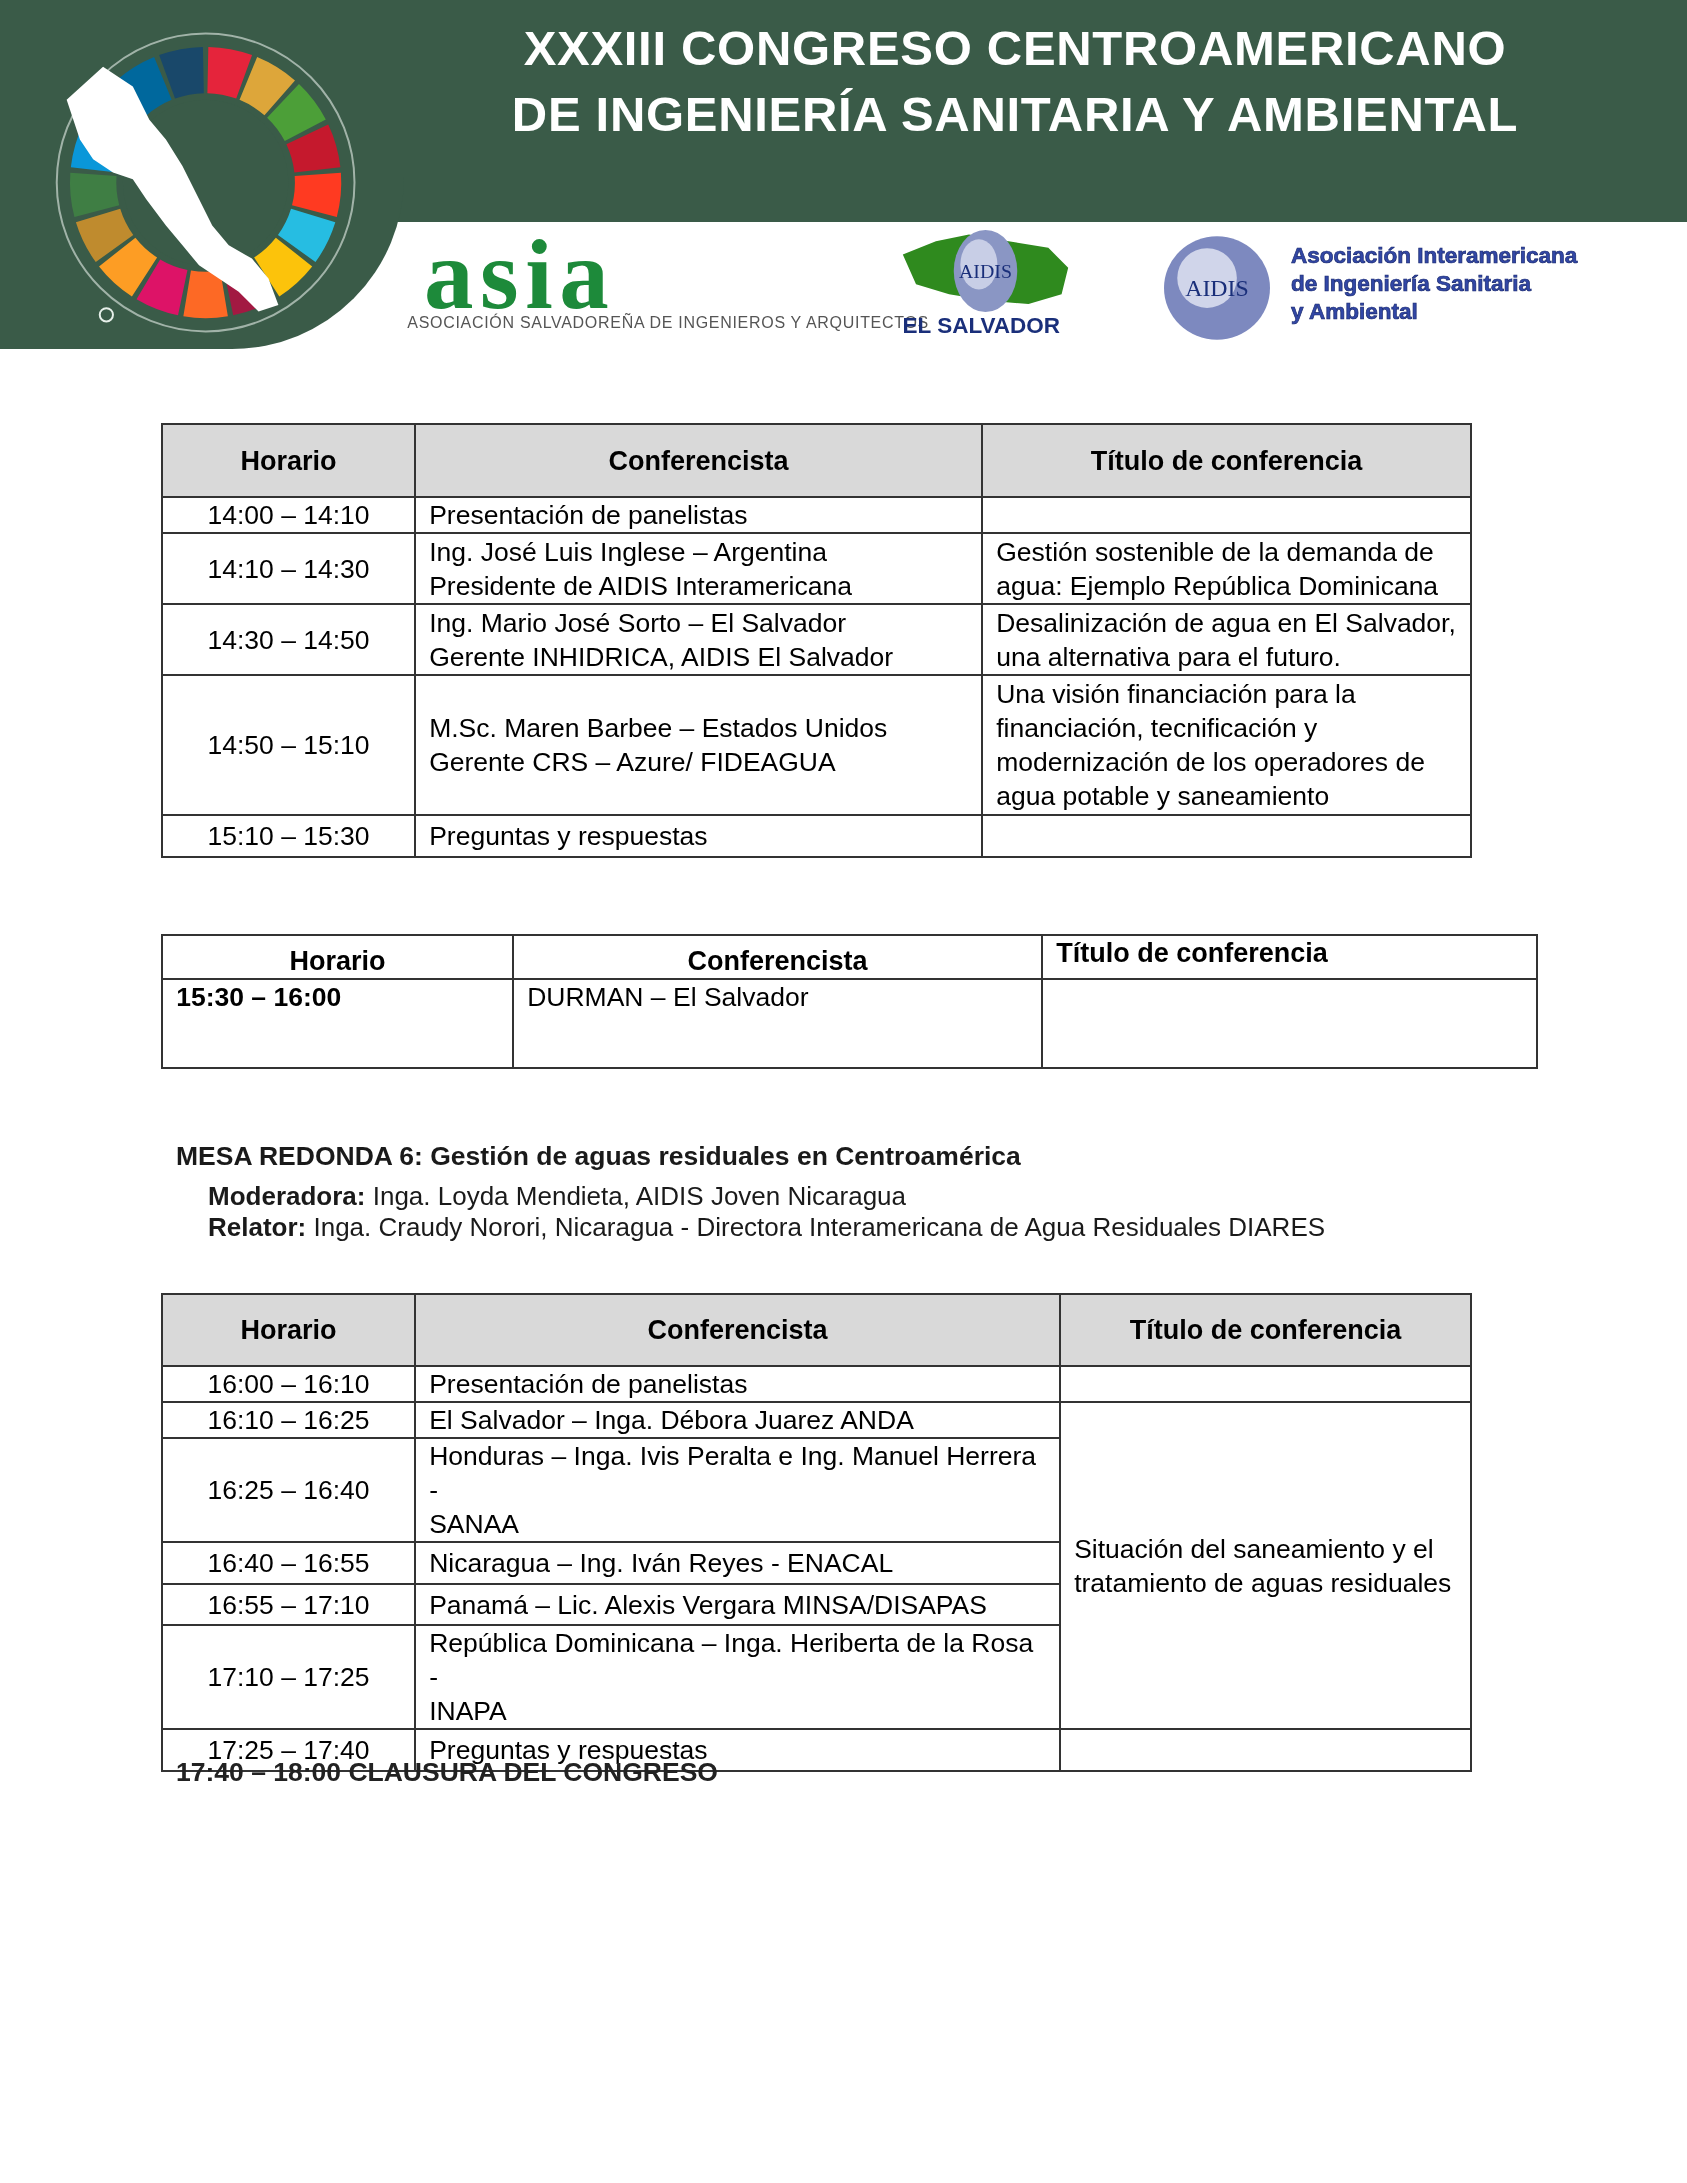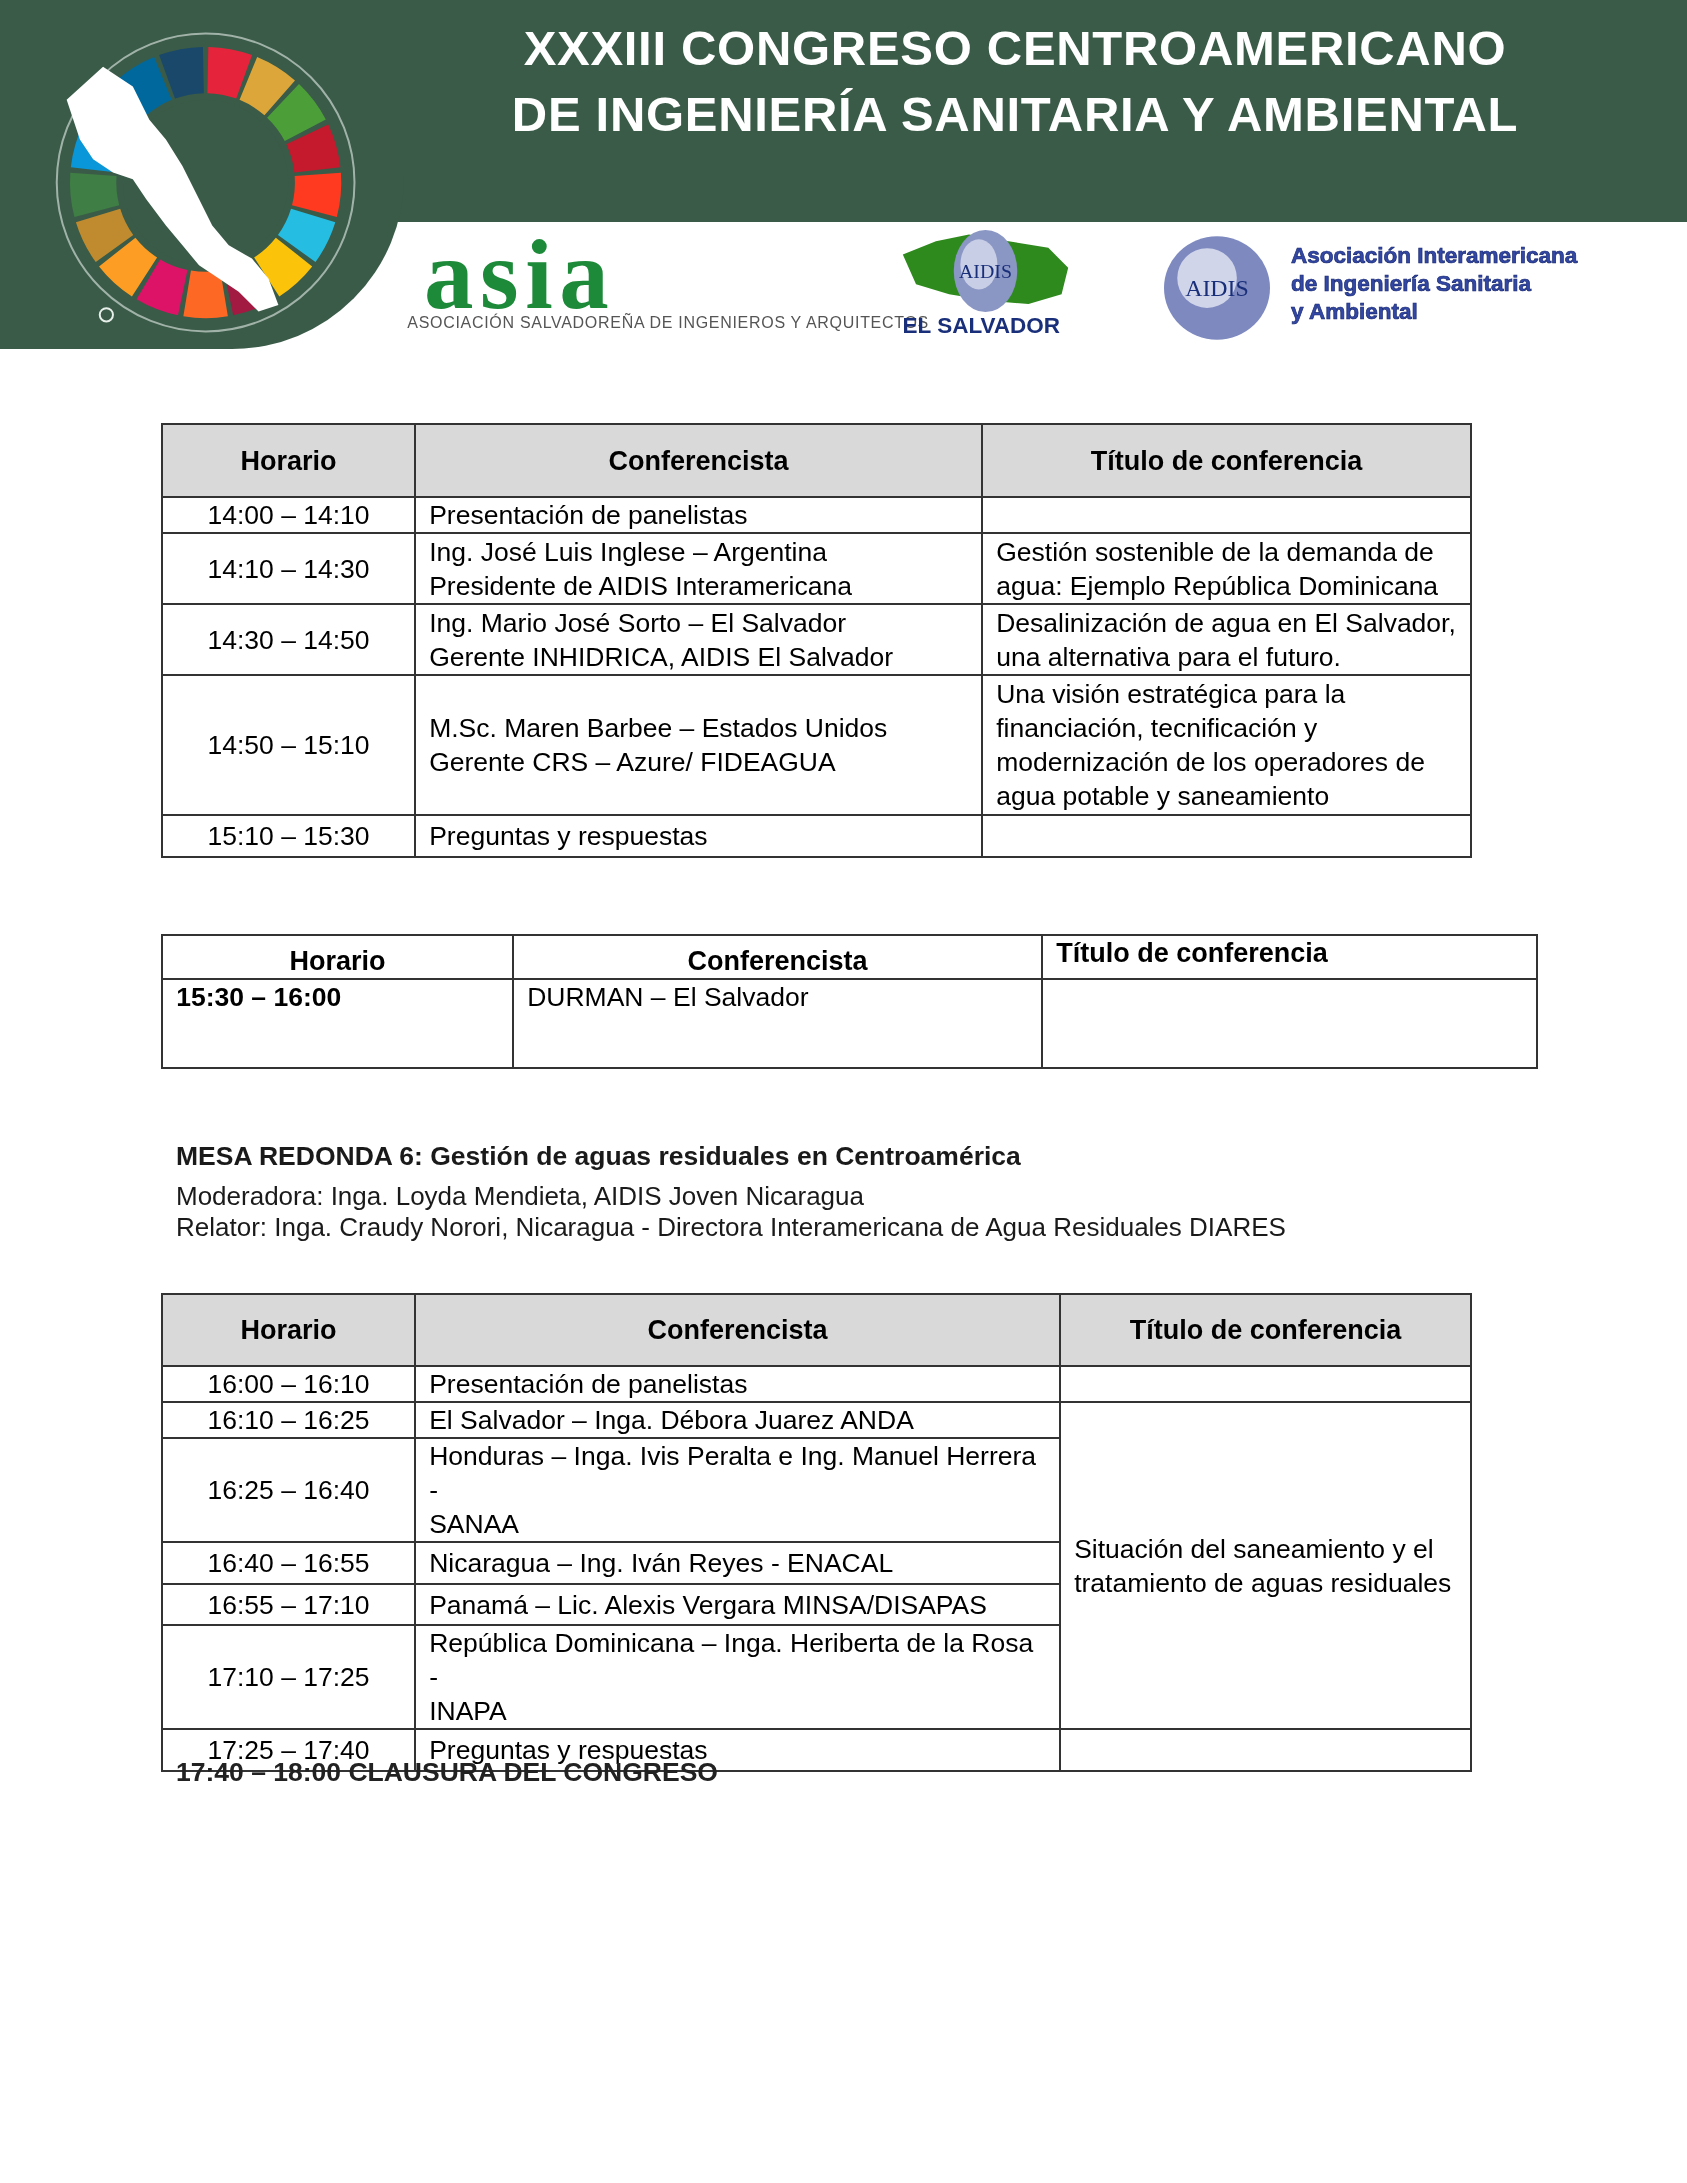--- a/index.html
+++ b/index.html
@@ -18,21 +18,21 @@
   .aidis-int-text { position:absolute; left:137px; top:6.6px; font-weight:bold; font-size:22.5px; line-height:28px; color:#3247a6; -webkit-text-stroke:0.7px #1a2a6e; white-space:nowrap; }
 
   table.sched { position:absolute; border-collapse:collapse; table-layout:fixed; font-size:26.5px; }
   table.sched td, table.sched th { border:2px solid #333; padding:0 13.2px; vertical-align:middle; line-height:34px; }
   table.sched th { background:#d9d9d9; font-weight:bold; font-size:27px; text-align:center; }
   .c { text-align:center; }
   .l { text-align:left; }
 
   .mesa-title { position:absolute; left:176px; top:1141px; font-weight:bold; font-size:26.5px; color:#1a1a1a; white-space:nowrap; }
   .mesa-line { position:absolute; left:176px; font-size:26px; white-space:nowrap; color:#1a1a1a; }
-  .mesa-line b { font-weight:normal; }
+  .mesa-line b { font-weight:bold;margin-left:32px; }
   .clausura { position:absolute; left:176px; top:1757px; font-weight:bold; font-size:26.5px; color:#222; white-space:nowrap; }
 </style>
 </head>
 <body>
 
 <div class="banner">
   <div class="banner-green"></div>
   <div class="banner-left"></div>
   <svg class="sdg-ring" viewBox="0 0 480 470">
     <circle cx="250" cy="235" r="225" fill="none" stroke="#e6efe9" stroke-width="3" opacity="0.6"></circle>
@@ -131,21 +131,21 @@
           <div>una alternativa para el futuro.</div>
         </td>
   </tr>
   <tr style="height:140px;">
     <td class="c">14:50 – 15:10</td>
     <td class="l">
           <div>M.Sc. Maren Barbee – Estados Unidos</div>
           <div>Gerente CRS – Azure/ FIDEAGUA</div>
         </td>
     <td class="l">
-          <div>Una visión estratégica para la</div>
+          <div>Una visión financiación para la</div>
           <div>financiación, tecnificación y</div>
           <div>modernización de los operadores de</div>
           <div>agua potable y saneamiento</div>
         </td>
   </tr>
   <tr style="height:42px;">
     <td class="c">15:10 – 15:30</td>
     <td class="l">Preguntas y respuestas</td>
     <td class="l"></td>
   </tr>

